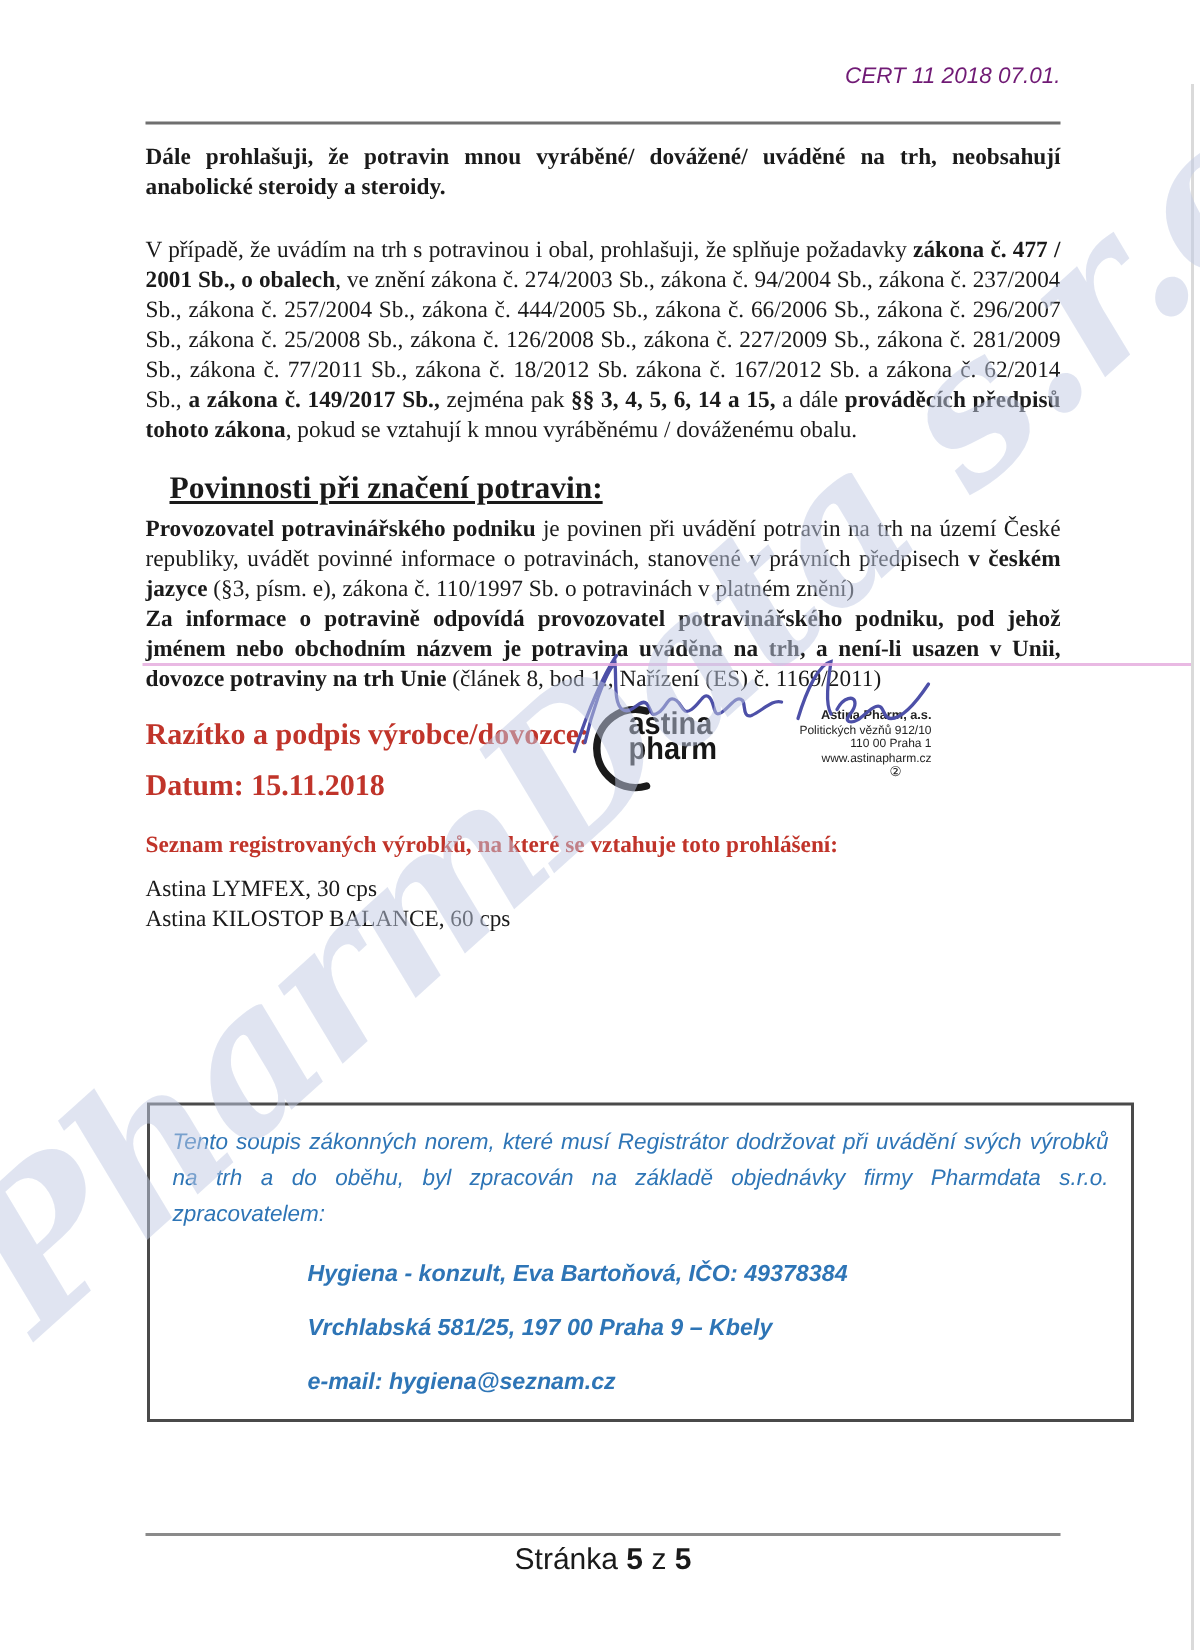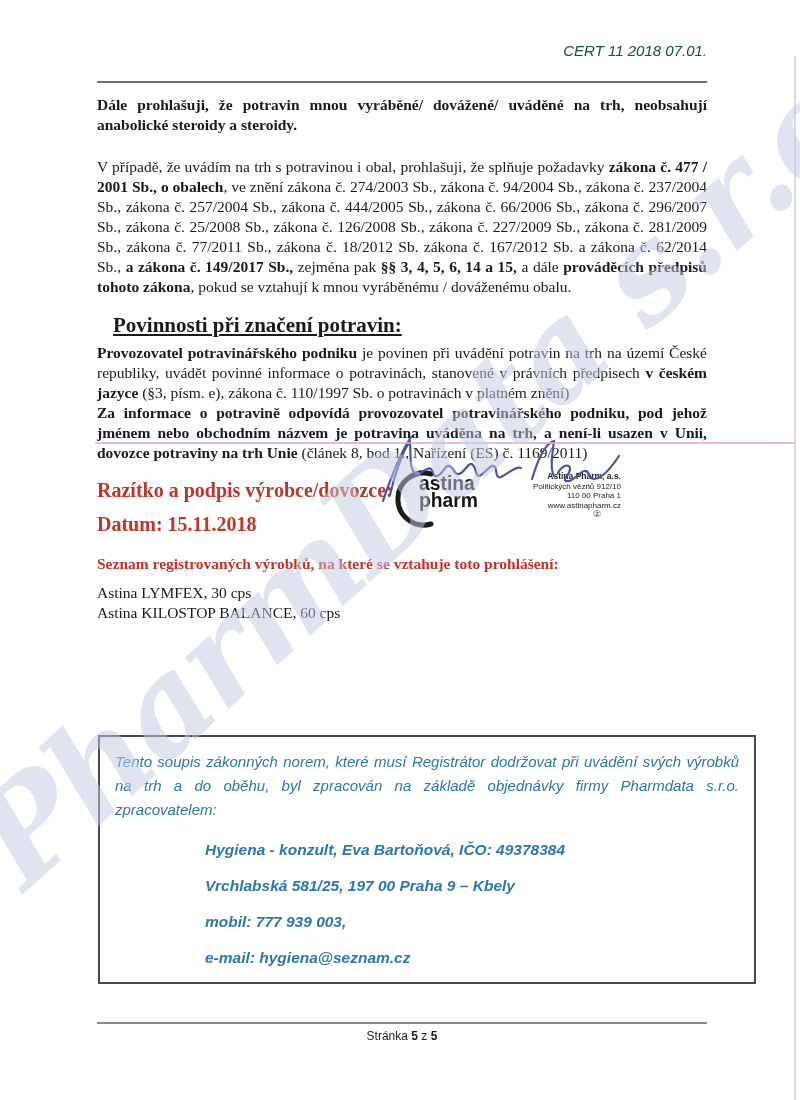--- a/index.html
+++ b/index.html
@@ -2,21 +2,21 @@
 <html><head>
 <meta charset="utf-8">
 <style>
   html,body{margin:0;padding:0;background:#9a9a9a;}
   .page{position:relative;width:800px;height:1100px;margin:0 auto;background:#ffffff;
         font-family:"Liberation Serif", serif;color:#1a1a1a;overflow:hidden;}
   .content{position:absolute;left:97px;top:0;width:610px;z-index:1;}
 
   
   .doc-code{margin-top:42px;text-align:right;font-family:"Liberation Sans", sans-serif;
-            font-style:italic;font-size:15px;color:#14532d;}
+            font-style:italic;font-size:15px;color:#701a75;}
   .rule{border:none;border-top:2px solid #6f6f6f;margin:22px 0 0 0;height:0;}
 
   
   .p-declaration{margin:12px 0 0 0;font-weight:bold;font-size:15.5px;line-height:20px;text-align:justify;}
   .p-packaging{margin:22px 0 0 0;font-size:15.5px;line-height:20px;text-align:justify;}
   .section-heading{margin:18px 0 0 16px;font-weight:bold;text-decoration:underline;font-size:21px;line-height:20px;}
   .p-labeling{margin:8px 0 0 0;font-size:15.5px;line-height:20px;text-align:justify;}
 
   
   .stamp-area{position:relative;height:92px;}
@@ -41,21 +41,21 @@
 
   
   .info-box{box-sizing:border-box;margin-top:112px;margin-left:1px;width:658px;
             border:2px solid #4a4a4a;padding:13px 15px 16px 15px;
             font-family:"Liberation Sans", sans-serif;font-style:italic;color:#2e75b6;}
   .info-intro{font-size:15px;line-height:24px;text-align:justify;}
   .info-line{font-weight:bold;font-size:15.5px;line-height:16px;margin:20px 0 0 90px;}
 
   
   .footer{position:absolute;left:97px;top:1022px;width:610px;z-index:1;border-top:2px solid #8a8a8a;
-          text-align:center;font-family:"Liberation Sans", sans-serif;font-size:12px;
+          text-align:center;font-family:"Liberation Sans", sans-serif;font-size:20px;
           color:#1a1a1a;padding-top:5px;}
 
   
   .watermark{position:absolute;left:-150px;top:408px;width:1120px;text-align:center;
              transform:rotate(-42deg);transform-origin:50% 50%;
              font-family:"DejaVu Serif", serif;font-style:italic;font-weight:bold;
              font-size:130px;letter-spacing:-3px;white-space:nowrap;color:#c2cbe4;opacity:.5;
              z-index:5;pointer-events:none;}
   .pink-line{position:absolute;left:95px;top:442px;width:699px;height:2px;background:#e3a7dc;
              opacity:.8;z-index:4;pointer-events:none;}
@@ -115,21 +115,20 @@
     </div>
 
     <p class="red products-heading">Seznam registrovaných výrobků, na které se vztahuje toto prohlášení:</p>
     <div class="product-line">Astina LYMFEX, 30 cps</div>
     <div class="product-line">Astina KILOSTOP BALANCE, 60 cps</div>
 
     <div class="info-box">
       <div class="info-intro">Tento soupis zákonných norem, které musí Registrátor dodržovat při uvádění svých výrobků na trh a do oběhu, byl zpracován na základě objednávky firmy Pharmdata s.r.o. zpracovatelem:</div>
       <div class="info-line">Hygiena - konzult, Eva Bartoňová, IČO: 49378384</div>
       <div class="info-line">Vrchlabská 581/25, 197 00  Praha 9 – Kbely</div>
-      <div class="info-line">mobil: 777 939 003,</div>
       <div class="info-line">e-mail: hygiena@seznam.cz</div>
     </div>
 
   </div>
 
   <div class="footer">
     <span>Stránka</span>
     <b>5</b>
     <span>z</span>
     <b>5</b>

